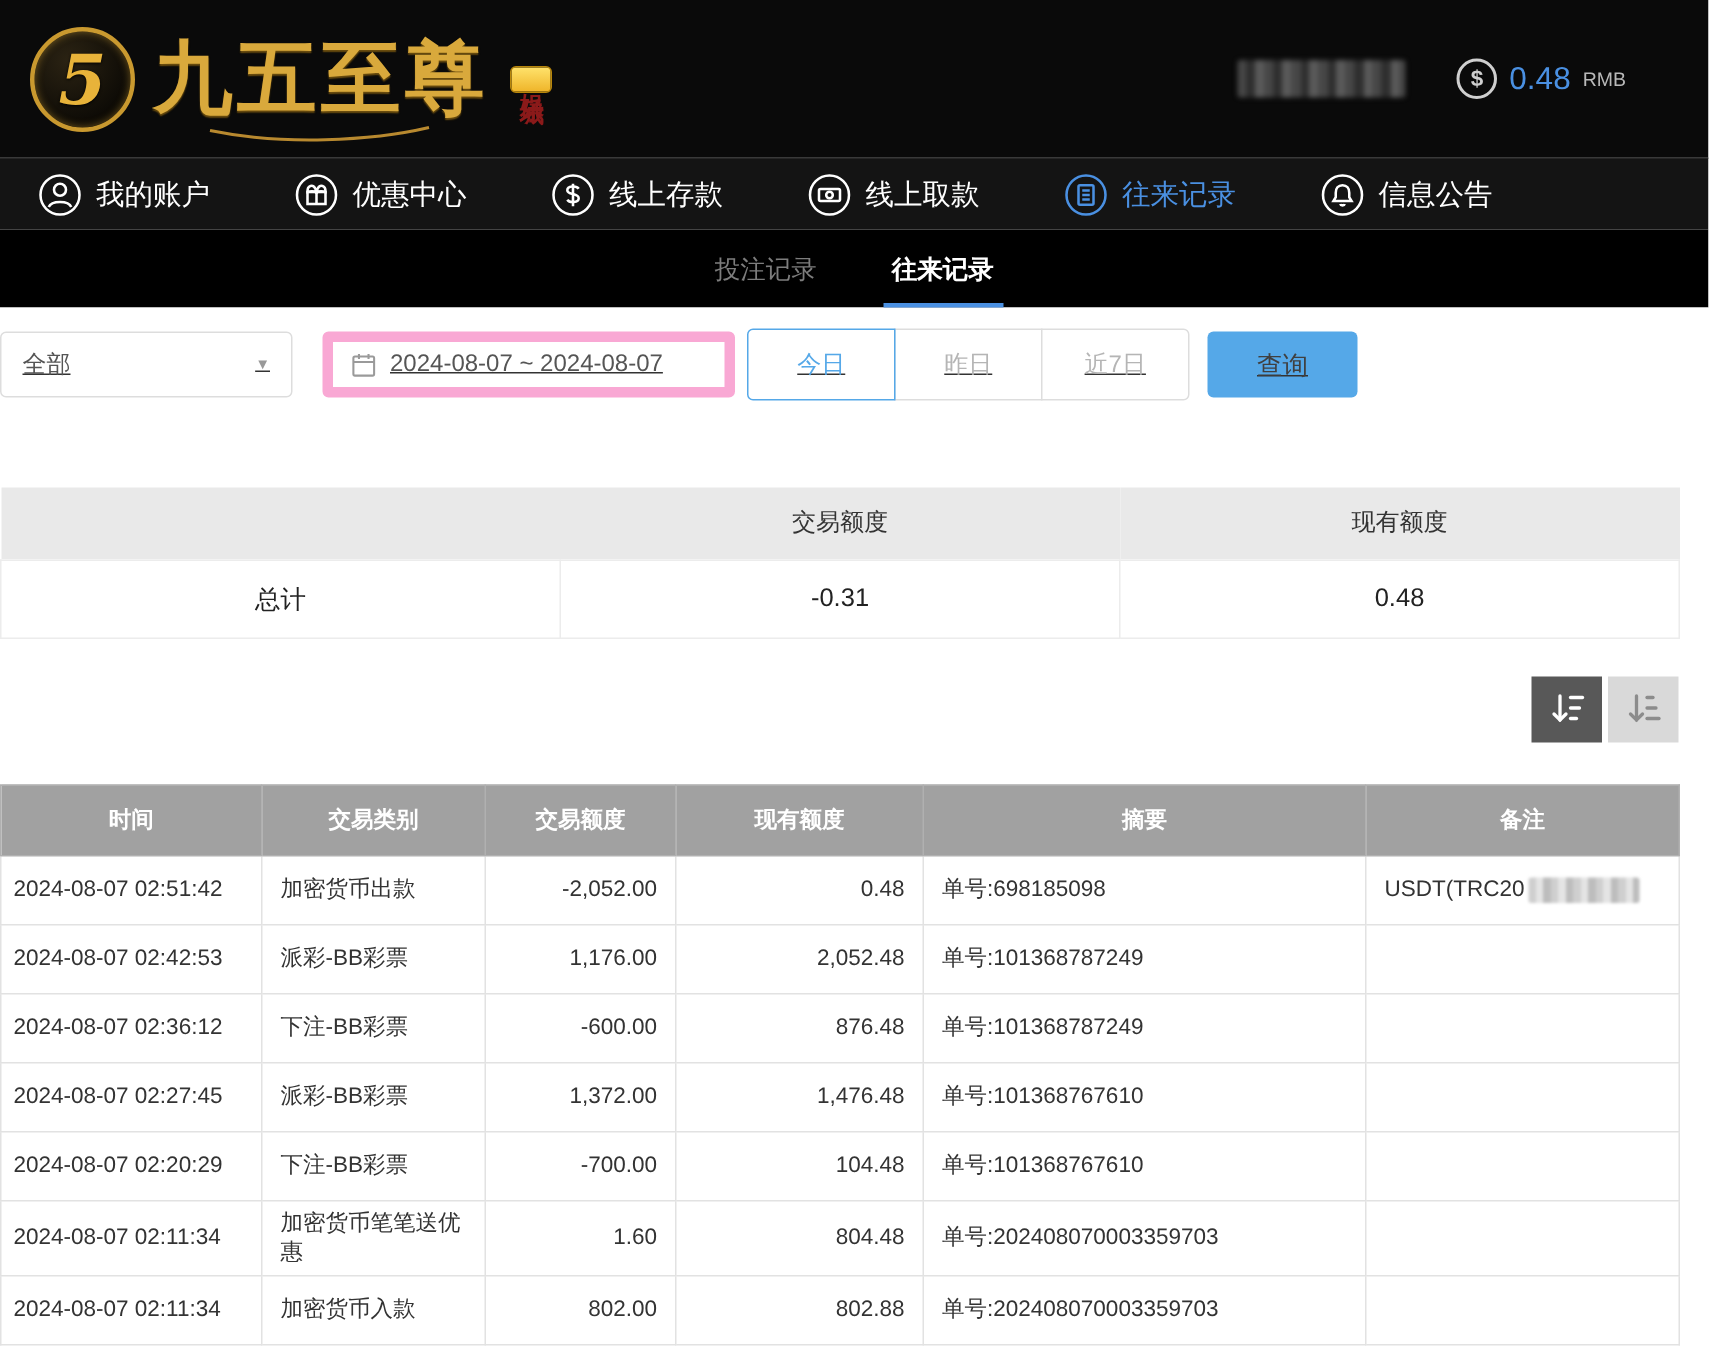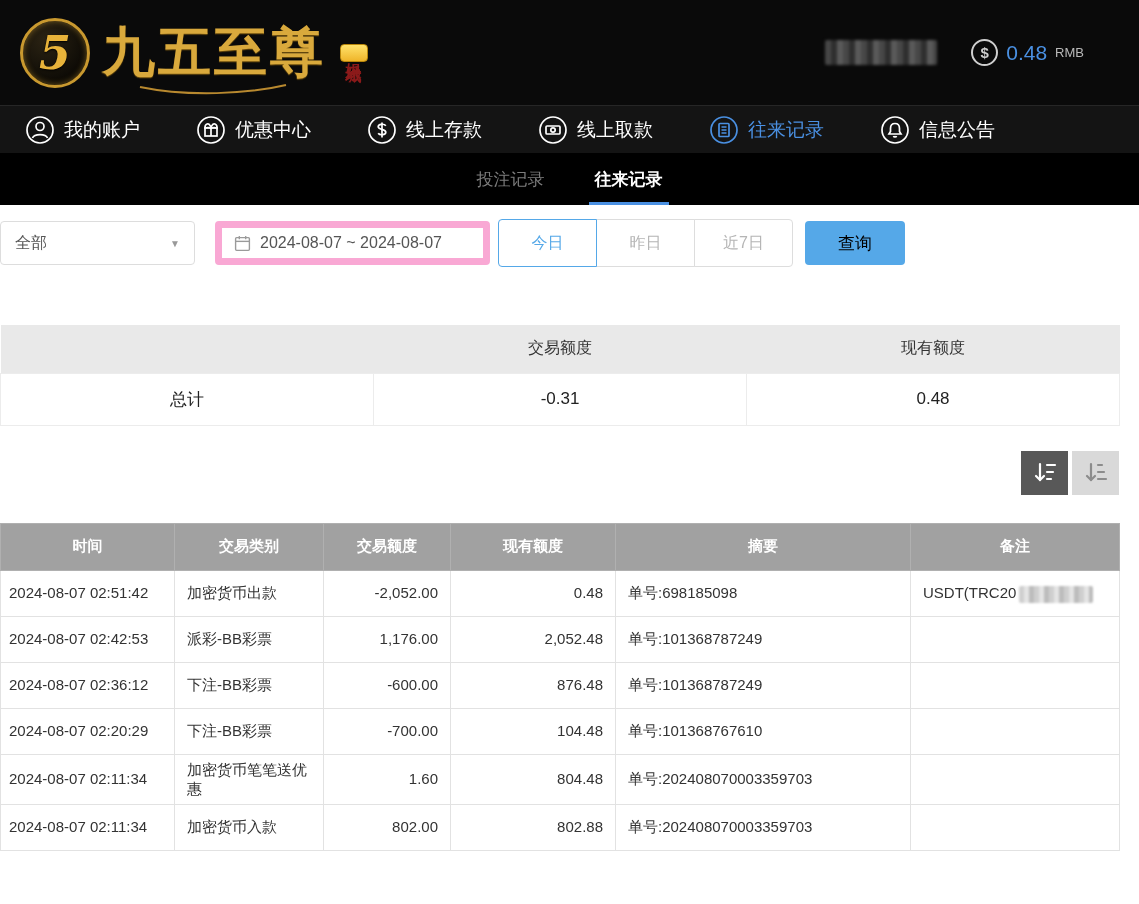--- a/index.html
+++ b/index.html
@@ -70,21 +70,21 @@
   
   .subnav { height: 52px; background: #000; display: flex; justify-content: center; gap: 38px; }
   .tab {
     display: flex; align-items: center; color: #7d7d7d;
     font-size: 17px; padding: 0 6px; position: relative; cursor: pointer;
   }
   .tab.active { color: #fff; font-weight: bold; }
   .tab.active::after { content: ""; position: absolute; left: 0; right: 0; bottom: 0; height: 3px; background: #4a90e2; }
 
   
-  .filters { display: flex; align-items: center; padding: 14px 0; background: #fff; }
+  .filters { display: flex; align-items: center; padding: 14px 0; background: #fff; text-decoration: underline; }
   .select {
     width: 195px; height: 44px; border: 1px solid #ddd; border-radius: 4px;
     display: flex; align-items: center; justify-content: space-between;
     padding: 0 14px; color: #555; font-size: 16px; cursor: pointer; background: #fff;
   }
   .caret { color: #999; font-size: 10px; }
   .datebox {
     margin-left: 20px; width: 275px; height: 44px;
     border: 7px solid #f9a8d4; border-radius: 4px;
     display: flex; align-items: center; gap: 9px; padding: 0 12px;
@@ -94,21 +94,21 @@
   .quick-btn {
     width: 99px; height: 48px; background: #fff; border: 1px solid #ddd;
     color: #b5b5b5; font-size: 16px; margin-left: -1px; cursor: pointer;
     font-family: "Liberation Sans", sans-serif;
   }
   .quick-btn:first-child { margin-left: 0; border-radius: 4px 0 0 4px; }
   .quick-btn:last-child { border-radius: 0 4px 4px 0; }
   .quick-btn.active { border-color: #55a8e8; color: #55a8e8; position: relative; z-index: 1; background: #fff; }
   .search-btn {
     margin-left: 12px; width: 100px; height: 44px;
-    background: #55a8e8; color: #000000; font-size: 17px;
+    background: #55a8e8; color: #404040; font-size: 17px;
     border: none; border-radius: 4px; cursor: pointer;
     font-family: "Liberation Sans", sans-serif;
   }
 
   
   table { border-collapse: collapse; }
   .summary { margin-top: 44px; width: 1119px; table-layout: fixed; }
   .summary col { width: 373px; }
   .summary th {
     background: #e9e9e9; height: 48px; font-weight: normal;
@@ -347,20 +347,28 @@
       </tr>
       <tr>
         <td class="al">2024-08-07 02:36:12</td>
         <td class="al">下注-BB彩票</td>
         <td class="ar">-600.00</td>
         <td class="ar">876.48</td>
         <td class="al">单号:101368787249</td>
         <td class="al"></td>
       </tr>
       <tr>
+        <td class="al">2024-08-07 02:27:45</td>
+        <td class="al">派彩-BB彩票</td>
+        <td class="ar">1,372.00</td>
+        <td class="ar">1,476.48</td>
+        <td class="al">单号:101368767610</td>
+        <td class="al"></td>
+      </tr>
+      <tr>
         <td class="al">2024-08-07 02:20:29</td>
         <td class="al">下注-BB彩票</td>
         <td class="ar">-700.00</td>
         <td class="ar">104.48</td>
         <td class="al">单号:101368767610</td>
         <td class="al"></td>
       </tr>
       <tr>
         <td class="al">2024-08-07 02:11:34</td>
         <td class="al">加密货币笔笔送优惠</td>

